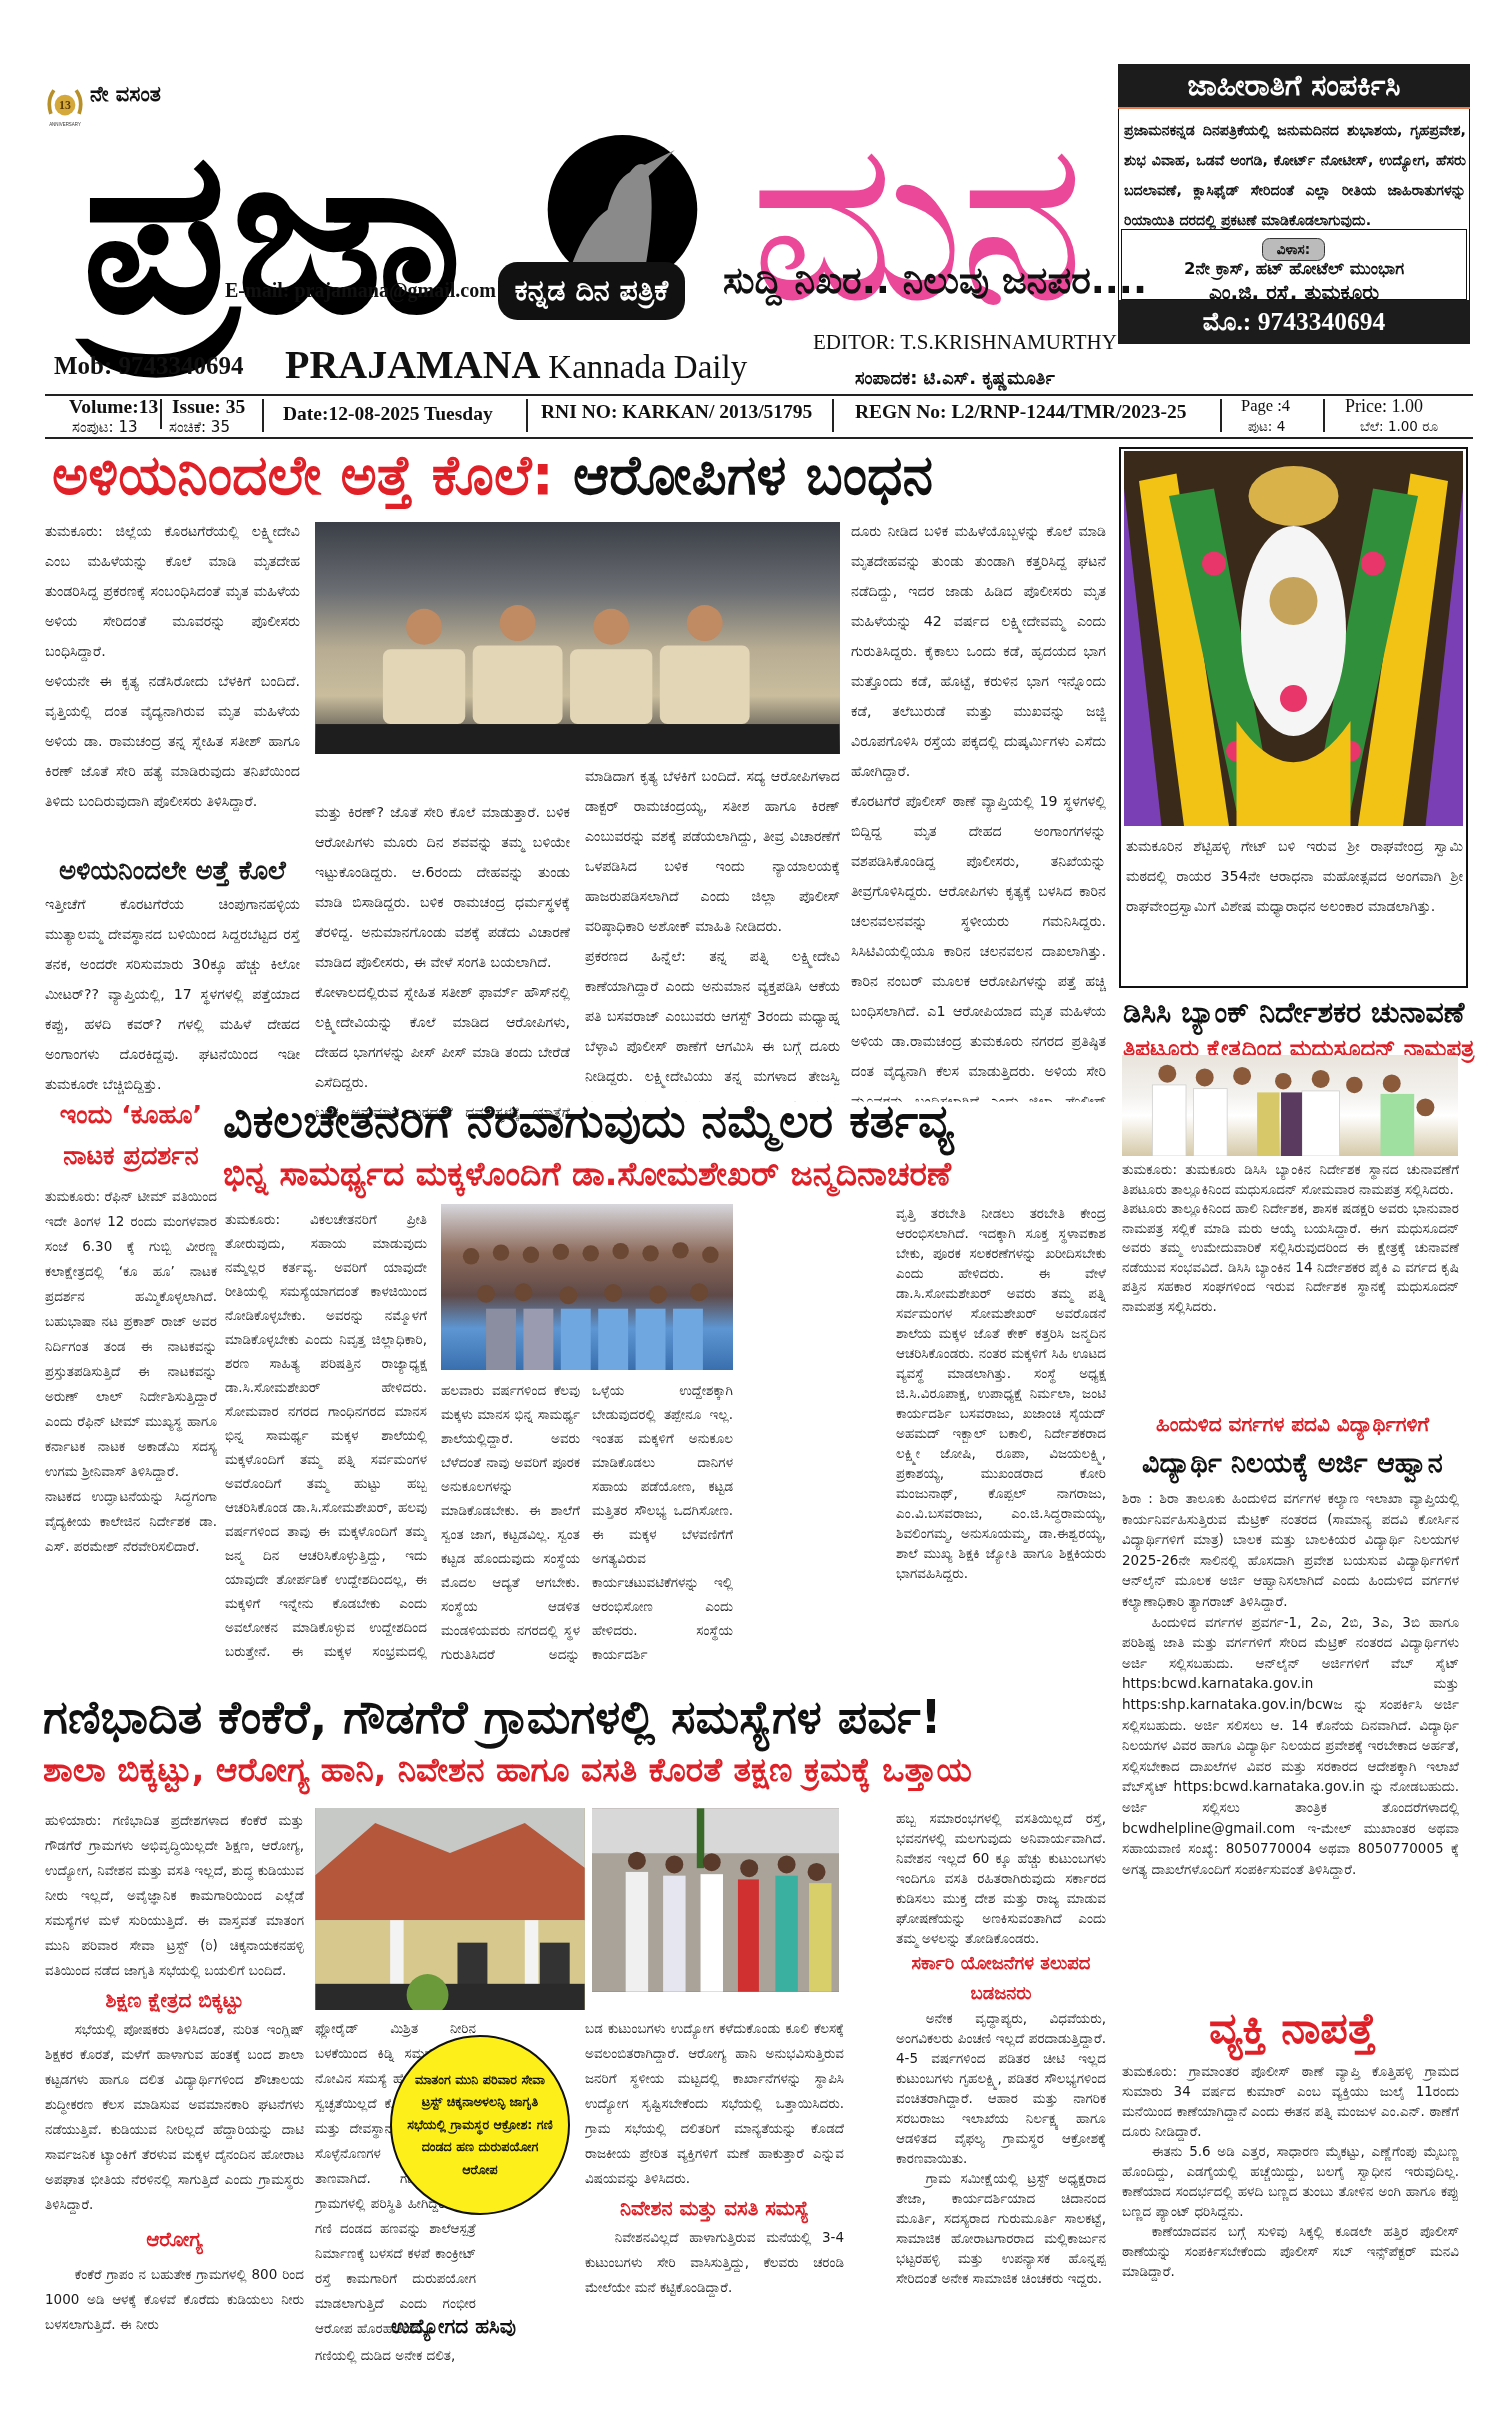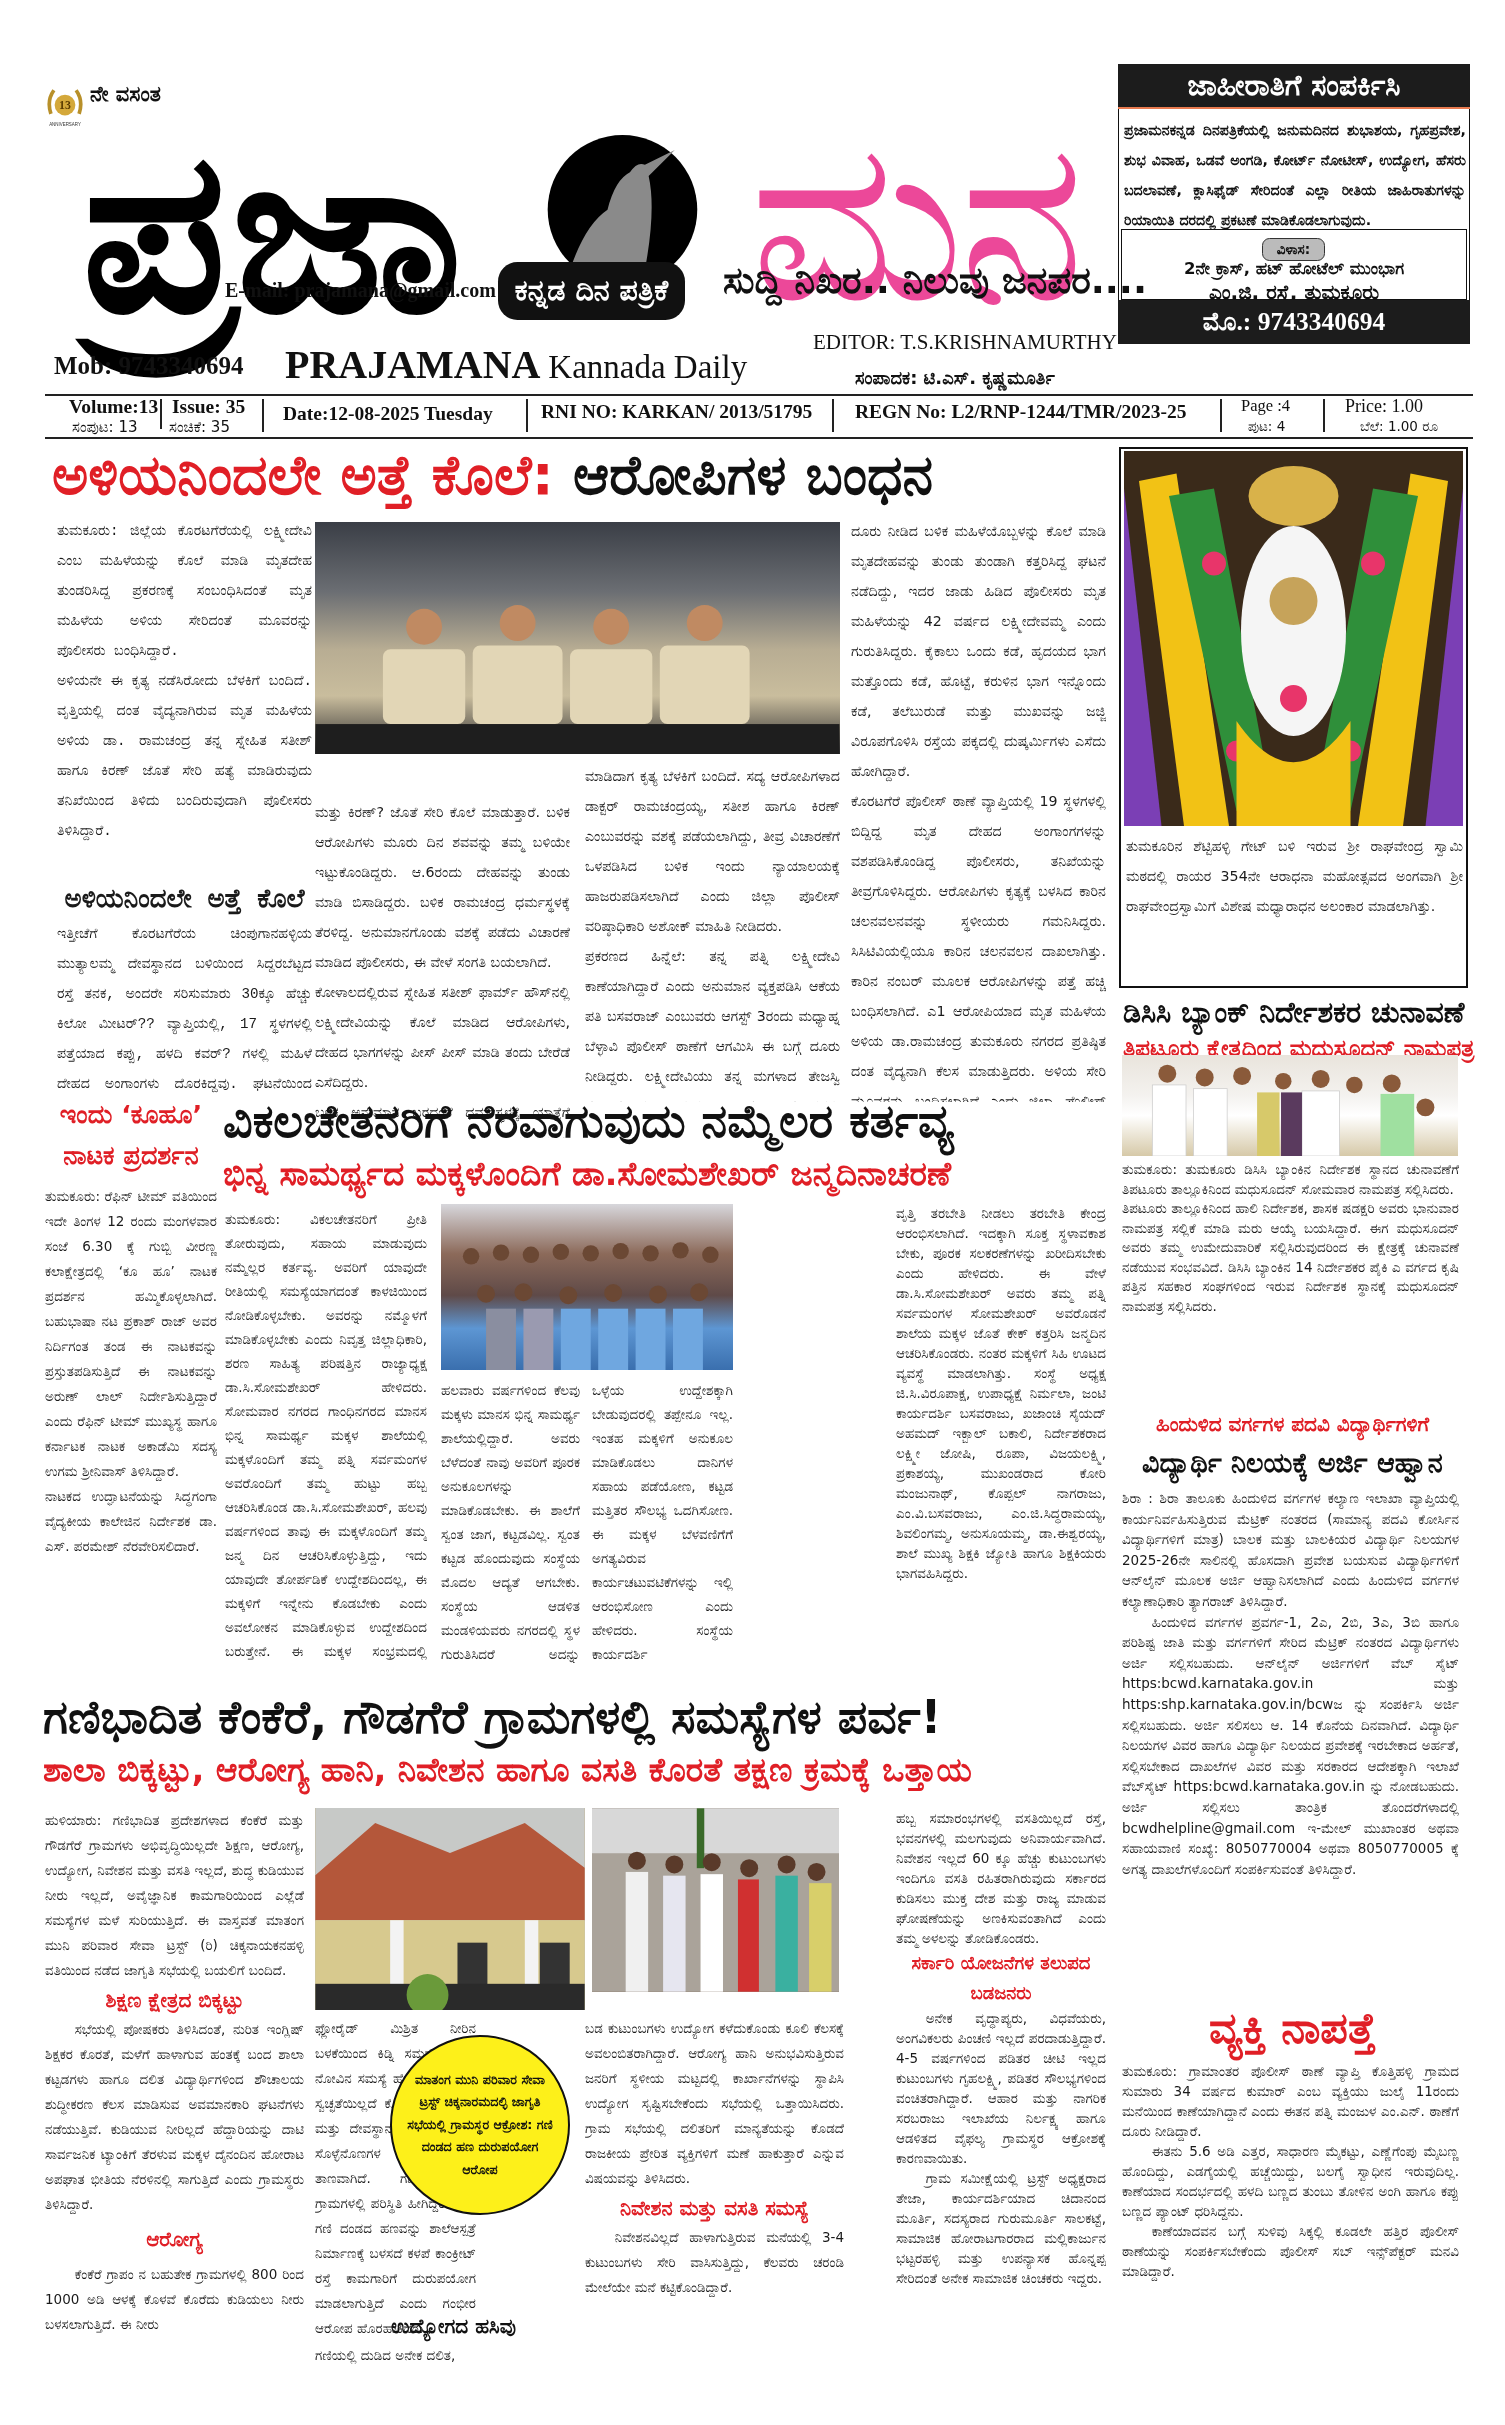--- a/index.html
+++ b/index.html
@@ -137,21 +137,21 @@
     <g fill="#c08a62">
         <circle cx="145" cy="140" r="24"></circle>
         <circle cx="270" cy="135" r="24"></circle>
         <circle cx="395" cy="140" r="24"></circle>
         <circle cx="520" cy="135" r="24"></circle>
       </g>
     <rect x="0" y="270" width="700" height="40" fill="#1e1e1e"></rect>
   </svg>
 </div>
 
-<div class="abs txt" style="left:57px;top:516px;width:255px;height:586px;font-family:Liberation Mono, monospace;">
+<div class="abs txt" style="left:45px;top:516px;width:255px;height:586px;">
   <p>ತುಮಕೂರು: ಜಿಲ್ಲೆಯ ಕೊರಟಗೆರೆಯಲ್ಲಿ ಲಕ್ಷ್ಮೀದೇವಿ ಎಂಬ ಮಹಿಳೆಯನ್ನು ಕೊಲೆ ಮಾಡಿ ಮೃತದೇಹ ತುಂಡರಿಸಿದ್ದ ಪ್ರಕರಣಕ್ಕೆ ಸಂಬಂಧಿಸಿದಂತೆ ಮೃತ ಮಹಿಳೆಯ ಅಳಿಯ ಸೇರಿದಂತೆ ಮೂವರನ್ನು ಪೊಲೀಸರು ಬಂಧಿಸಿದ್ದಾರೆ.</p>
   <p>ಅಳಿಯನೇ ಈ ಕೃತ್ಯ ನಡೆಸಿರೋದು ಬೆಳಕಿಗೆ ಬಂದಿದೆ. ವೃತ್ತಿಯಲ್ಲಿ ದಂತ ವೈದ್ಯನಾಗಿರುವ ಮೃತ ಮಹಿಳೆಯ ಅಳಿಯ ಡಾ. ರಾಮಚಂದ್ರ ತನ್ನ ಸ್ನೇಹಿತ ಸತೀಶ್ ಹಾಗೂ ಕಿರಣ್ ಜೊತೆ ಸೇರಿ ಹತ್ಯೆ ಮಾಡಿರುವುದು ತನಿಖೆಯಿಂದ ತಿಳಿದು ಬಂದಿರುವುದಾಗಿ ಪೊಲೀಸರು ತಿಳಿಸಿದ್ದಾರೆ.</p>
   <p class="subhead" style="font-size:26px;margin-top:36px;">ಅಳಿಯನಿಂದಲೇ ಅತ್ತೆ ಕೊಲೆ</p>
   <p>ಇತ್ತೀಚೆಗೆ ಕೊರಟಗೆರೆಯ ಚಿಂಪುಗಾನಹಳ್ಳಿಯ ಮುತ್ಯಾಲಮ್ಮ ದೇವಸ್ಥಾನದ ಬಳಿಯಿಂದ ಸಿದ್ದರಬೆಟ್ಟದ ರಸ್ತೆ ತನಕ, ಅಂದರೇ ಸರಿಸುಮಾರು 30ಕ್ಕೂ ಹೆಚ್ಚು ಕಿಲೋ ಮೀಟರ್?? ವ್ಯಾಪ್ತಿಯಲ್ಲಿ, 17 ಸ್ಥಳಗಳಲ್ಲಿ ಪತ್ತೆಯಾದ ಕಪ್ಪು, ಹಳದಿ ಕವರ್? ಗಳಲ್ಲಿ ಮಹಿಳೆ ದೇಹದ ಅಂಗಾಂಗಳು ದೊರಕಿದ್ದವು. ಘಟನೆಯಿಂದ ಇಡೀ ತುಮಕೂರೇ ಬೆಚ್ಚಿಬಿದ್ದಿತ್ತು.</p>
   <p>ಅತ್ತೆ ಕಾಟಕ್ಕೆ ಬೇಸತ್ತ ದಂತ ವೈದ್ಯ ಅಳಿಯ ರಾಮಚಂದ್ರಯ್ಯ, ತನ್ನ ಸ್ನೇಹಿತರಾದ ಸತೀಶ್</p>
 </div>
 <div class="abs txt" style="left:315px;top:761px;width:255px;height:341px;margin-top:36px;">
   <p>ಮತ್ತು ಕಿರಣ್? ಜೊತೆ ಸೇರಿ ಕೊಲೆ ಮಾಡುತ್ತಾರೆ. ಬಳಿಕ ಆರೋಪಿಗಳು ಮೂರು ದಿನ ಶವವನ್ನು ತಮ್ಮ ಬಳಿಯೇ ಇಟ್ಟುಕೊಂಡಿದ್ದರು. ಆ.6ರಂದು ದೇಹವನ್ನು ತುಂಡು ಮಾಡಿ ಬಿಸಾಡಿದ್ದರು. ಬಳಿಕ ರಾಮಚಂದ್ರ ಧರ್ಮಸ್ಥಳಕ್ಕೆ ತೆರಳಿದ್ದ. ಅನುಮಾನಗೊಂಡು ವಶಕ್ಕೆ ಪಡೆದು ವಿಚಾರಣೆ ಮಾಡಿದ ಪೊಲೀಸರು, ಈ ವೇಳೆ ಸಂಗತಿ ಬಯಲಾಗಿದೆ.</p>
   <p>ಕೋಳಾಲದಲ್ಲಿರುವ ಸ್ನೇಹಿತ ಸತೀಶ್ ಫಾರ್ಮ್ ಹೌಸ್‌ನಲ್ಲಿ ಲಕ್ಷ್ಮೀದೇವಿಯನ್ನು ಕೊಲೆ ಮಾಡಿದ ಆರೋಪಿಗಳು, ದೇಹದ ಭಾಗಗಳನ್ನು ಪೀಸ್ ಪೀಸ್ ಮಾಡಿ ತಂದು ಬೇರೆಡೆ ಎಸೆದಿದ್ದರು.</p>
   <p>ಬಳಿಕ ಅನುಮಾನ ಬರದಂತೆ ಧರ್ಮಸ್ಥಳಕ್ಕೆ ಯಾತ್ರೆಗೆ ಹೋಗಿದ್ದರು. ಅತ್ತೆಯ ಕೊಲೆ ಆದರೂ ಅಳಿಯ ಸ್ಥಳದಲ್ಲಿ ಇಲ್ಲದಿರುವುದು ಅನುಮಾನಕ್ಕೆ ದಾರಿ ಮಾಡಿಕೊಟ್ಟಿತ್ತು. ಠಾಣೆಗೆ ಕರೆದು ವಿಚಾರಣೆ</p>
@@ -325,21 +325,21 @@
 </div>
 
 <div class="abs txt" style="left:315px;top:2016px;width:161px;height:397px;font-size:13.5px;line-height:25px;">
   <p>ಫ್ಲೋರೈಡ್ ಮಿಶ್ರಿತ ನೀರಿನ ಬಳಕೆಯಿಂದ ಕಿಡ್ನಿ ಸಮಸ್ಯೆ, ಮಂಡಿ ನೋವಿನ ಸಮಸ್ಯೆ ಹೆಚ್ಚಾಗಿದೆ. ಚರಂಡಿ ಸ್ವಚ್ಛತೆಯಿಲ್ಲದೆ ಕೊಳಚೆ ನೀರು ಮನೆ ಮತ್ತು ದೇವಸ್ಥಾನದ ಮುಂದೆ ನಿಂತು ಸೊಳ್ಳೆನೊಣಗಳ ಆಶ್ರಯ ತಾಣವಾಗಿದೆ. ಗಣಿ ಬಾದಿತ ಗ್ರಾಮಗಳಲ್ಲಿ ಪರಿಸ್ಥಿತಿ ಹೀಗಿದ್ದರೂ ಸಹ ಗಣಿ ದಂಡದ ಹಣವನ್ನು ಶಾಲೆಆಸ್ಪತ್ರೆ ನಿರ್ಮಾಣಕ್ಕೆ ಬಳಸದೆ ಕಳಪೆ ಕಾಂಕ್ರೀಟ್ ರಸ್ತೆ ಕಾಮಗಾರಿಗೆ ದುರುಪಯೋಗ ಮಾಡಲಾಗುತ್ತಿದೆ ಎಂದು ಗಂಭೀರ ಆರೋಪ ಹೊರಹಾಕಿದರು.</p>
 </div>
 <div class="abs" style="left:315px;top:2309px;width:277px;">
   <div class="subhead" style="font-size:20px;line-height:34px;">ಉದ್ಯೋಗದ ಹಸಿವು</div>
   <div class="txt ind" style="font-size:13.5px;line-height:25px;">ಗಣಿಯಲ್ಲಿ ದುಡಿದ ಅನೇಕ ದಲಿತ,</div>
 </div>
 
-<div class="abs" id="yellow-circle">ಮಾತಂಗ ಮುನಿ ಪರಿವಾರ ಸೇವಾ ಟ್ರಸ್ಟ್ ಚಿಕ್ಕನಾರಮದಲ್ಳಿ ಜಾಗೃತಿ ಸಭೆಯಲ್ಲಿ ಗ್ರಾಮಸ್ಥರ ಆಕ್ರೋಶ: ಗಣಿ ದಂಡದ ಹಣ ದುರುಪಯೋಗ ಆರೋಪ</div>
+<div class="abs" id="yellow-circle">ಮಾತಂಗ ಮುನಿ ಪರಿವಾರ ಸೇವಾ ಟ್ರಸ್ಟ್ ಚಿಕ್ಕನಾಅಳಲನ್ಳಿ ಜಾಗೃತಿ ಸಭೆಯಲ್ಲಿ ಗ್ರಾಮಸ್ಥರ ಆಕ್ರೋಶ: ಗಣಿ ದಂಡದ ಹಣ ದುರುಪಯೋಗ ಆರೋಪ</div>
 
 <div class="abs txt" style="left:585px;top:2016px;width:259px;height:405px;font-size:13.5px;line-height:25px;padding-left:0;">
   <p style="padding-left:0;">ಬಡ ಕುಟುಂಬಗಳು ಉದ್ಯೋಗ ಕಳೆದುಕೊಂಡು ಕೂಲಿ ಕೆಲಸಕ್ಕೆ ಅವಲಂಬಿತರಾಗಿದ್ದಾರೆ. ಆರೋಗ್ಯ ಹಾನಿ ಅನುಭವಿಸುತ್ತಿರುವ ಜನರಿಗೆ ಸ್ಥಳೀಯ ಮಟ್ಟದಲ್ಲಿ ಕಾರ್ಖಾನೆಗಳನ್ನು ಸ್ಥಾಪಿಸಿ ಉದ್ಯೋಗ ಸೃಷ್ಟಿಸಬೇಕೆಂದು ಸಭೆಯಲ್ಲಿ ಒತ್ತಾಯಿಸಿದರು. ಗ್ರಾಮ ಸಭೆಯಲ್ಲಿ ದಲಿತರಿಗೆ ಮಾನ್ಯತೆಯನ್ನು ಕೊಡದೆ ರಾಜಕೀಯ ಪ್ರೇರಿತ ವ್ಯಕ್ತಿಗಳಿಗೆ ಮಣೆ ಹಾಕುತ್ತಾರೆ ಎನ್ನುವ ವಿಷಯವನ್ನು ತಿಳಿಸಿದರು.</p>
   <p class="subhead red" style="font-size:20px;line-height:34px;">ನಿವೇಶನ ಮತ್ತು ವಸತಿ ಸಮಸ್ಯೆ</p>
   <p class="ind">ನಿವೇಶನವಿಲ್ಲದೆ ಹಾಳಾಗುತ್ತಿರುವ ಮನೆಯಲ್ಲಿ 3-4 ಕುಟುಂಬಗಳು ಸೇರಿ ವಾಸಿಸುತ್ತಿದ್ದು, ಕೆಲವರು ಚರಂಡಿ ಮೇಲೆಯೇ ಮನೆ ಕಟ್ಟಿಕೊಂಡಿದ್ದಾರೆ.</p>
 </div>
 
 <div class="abs txt" style="left:896px;top:1808px;width:210px;height:615px;font-size:13.5px;line-height:20px;">
   <p>ಹಬ್ಬ ಸಮಾರಂಭಗಳಲ್ಲಿ ವಸತಿಯಿಲ್ಲದೆ ರಸ್ತೆ, ಭವನಗಳಲ್ಲಿ ಮಲಗುವುದು ಅನಿವಾರ್ಯವಾಗಿದೆ. ನಿವೇಶನ ಇಲ್ಲದೆ 60 ಕ್ಕೂ ಹೆಚ್ಚು ಕುಟುಂಬಗಳು ಇಂದಿಗೂ ವಸತಿ ರಹಿತರಾಗಿರುವುದು ಸರ್ಕಾರದ ಕುಡಿಸಲು ಮುಕ್ತ ದೇಶ ಮತ್ತು ರಾಜ್ಯ ಮಾಡುವ ಘೋಷಣೆಯನ್ನು ಅಣಕಿಸುವಂತಾಗಿದೆ ಎಂದು ತಮ್ಮ ಅಳಲನ್ನು ತೋಡಿಕೊಂಡರು.</p>
   <p class="subhead red" style="font-size:18px;line-height:30px;">ಸರ್ಕಾರಿ ಯೋಜನೆಗಳ ತಲುಪದ ಬಡಜನರು</p>

